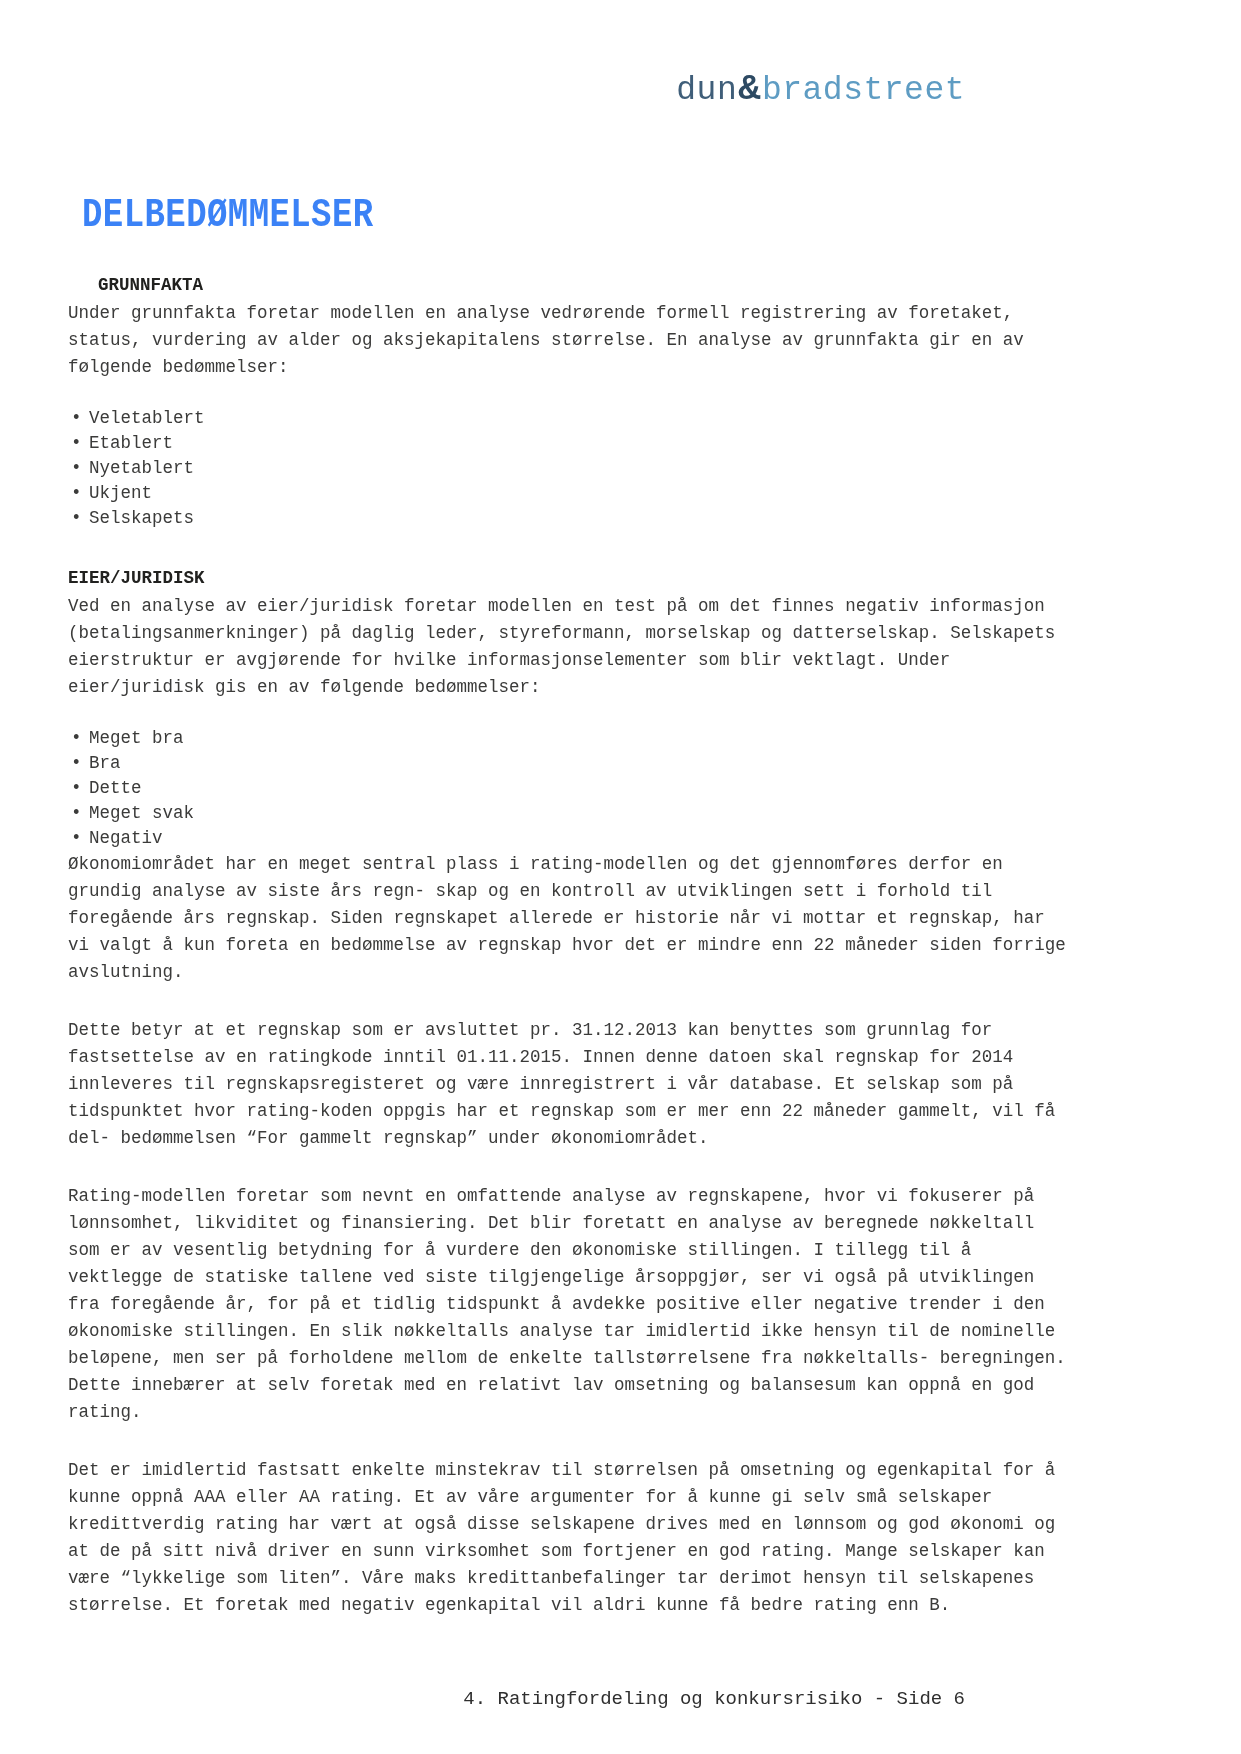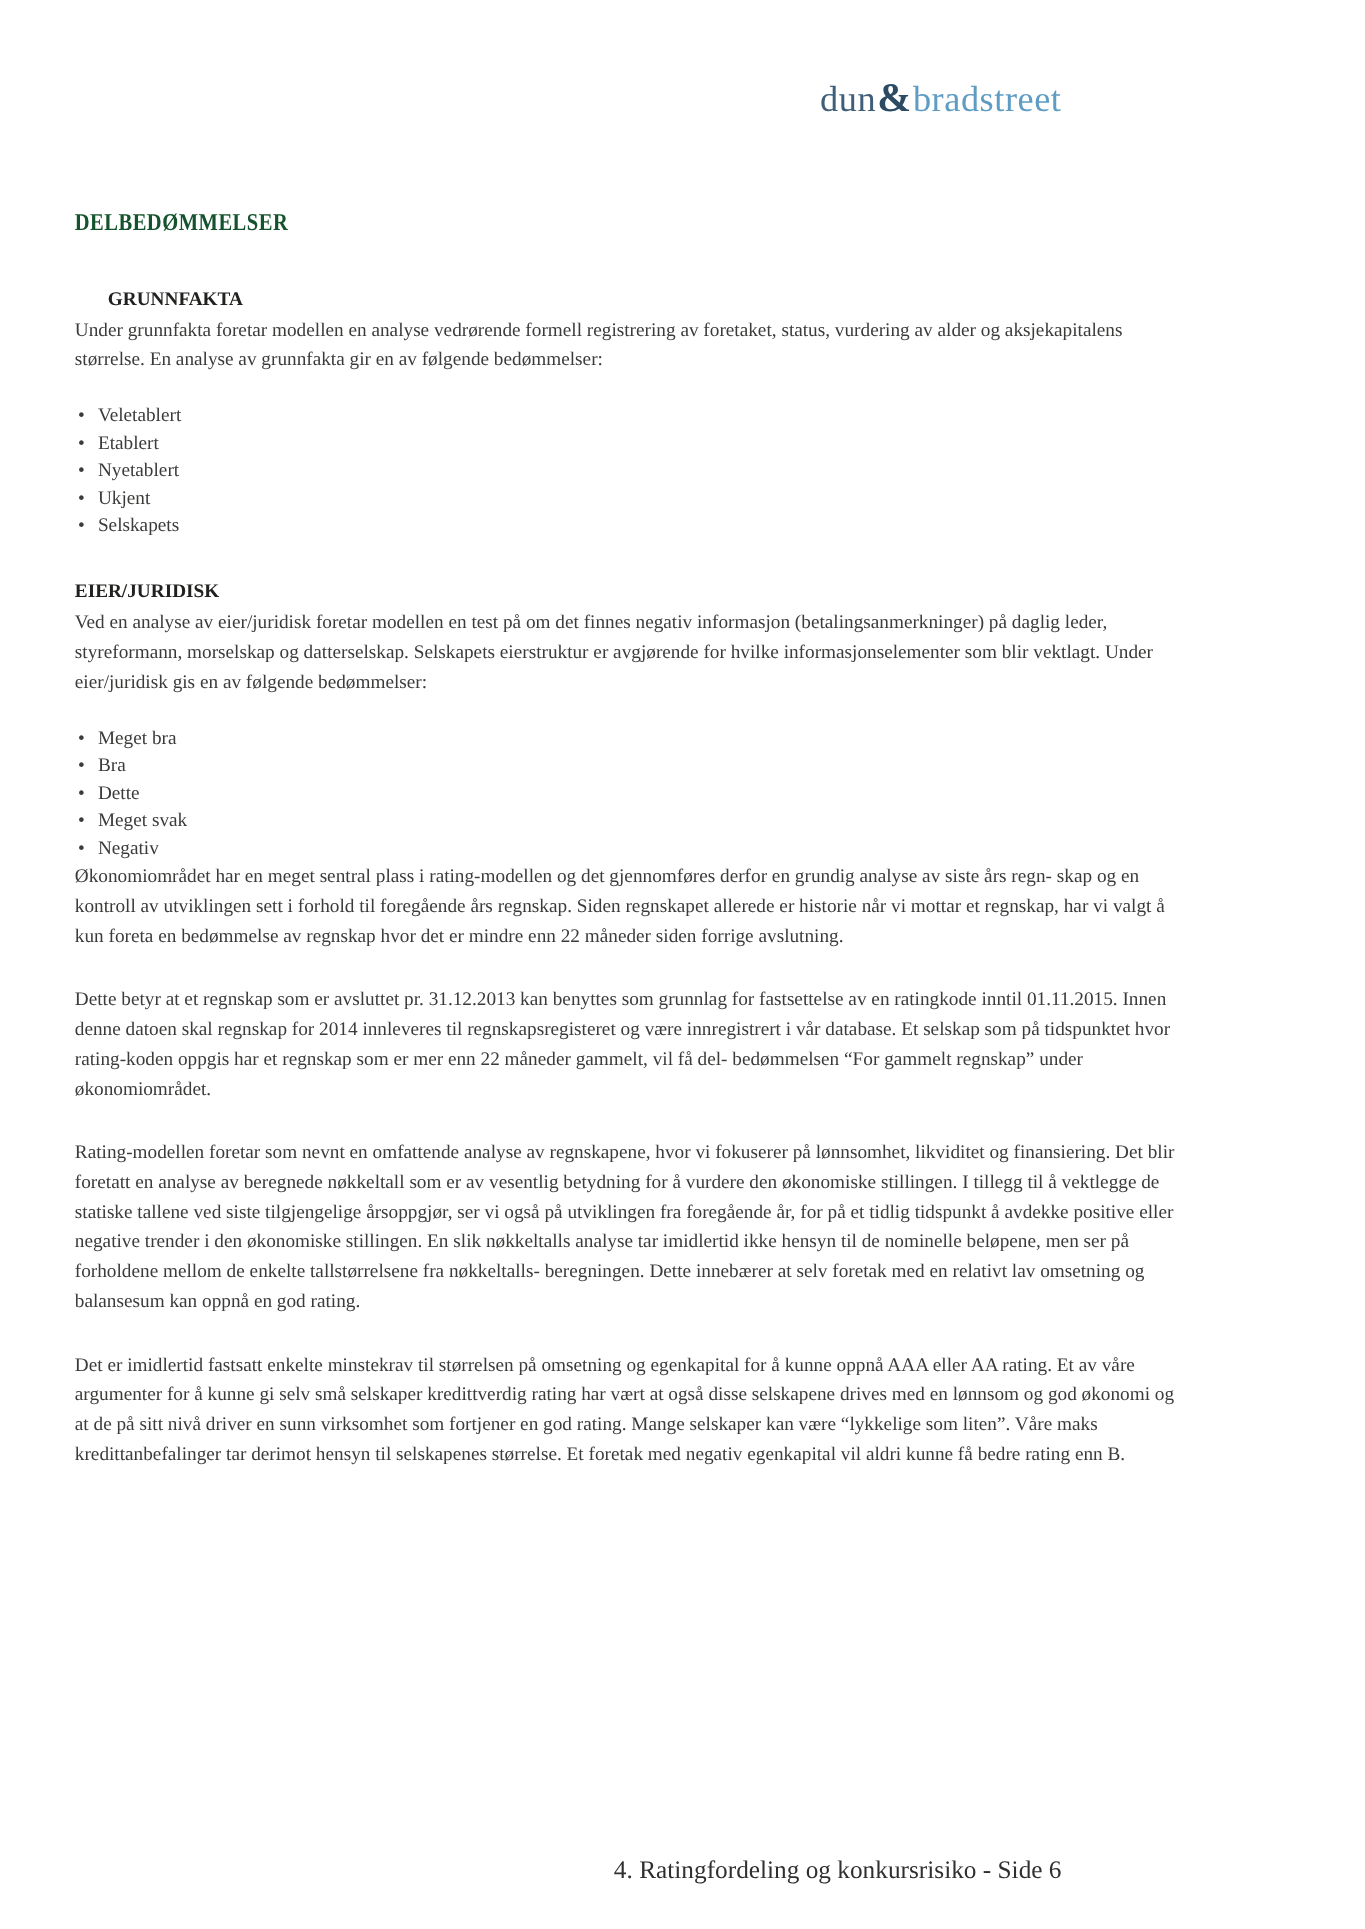--- a/index.html
+++ b/index.html
@@ -1,49 +1,49 @@
 <!DOCTYPE html>
 <html lang="no"><head>
 <meta charset="utf-8">
 <style>
   html,body { margin:0; padding:0; background:#ffffff; }
   .page {
     position:relative; width:1143px; height:1754px; background:#ffffff;
-    font-family:Liberation Serif, serif; overflow:hidden;
+    font-family:Liberation Mono, monospace; overflow:hidden;
   }
 
   
   .logo { position:absolute; top:68px; right:178px; white-space:nowrap;
           font-size:33px; letter-spacing:0.5px; }
   .logo-dun  { color:#3f5e79; }
   .logo-amp  { color:#2d4a63; font-weight:bold; font-size:37px; padding:0 1px; }
   .logo-brad { color:#5e9cc3; }
 
   
   .content { position:absolute; left:68px; top:186px; width:1002px;
              color:#3b3b3a; font-size:17.5px; line-height:27px; }
 
-  h1 { margin:0; font-size:22px; line-height:32px; color:#14532d; }
+  h1 { margin:14px; font-size:40px; line-height:32px; color:#3b82f6; }
   h1 .squeeze { display:inline-block; transform:scaleX(0.85);
                 transform-origin:0 50%; font-weight:bold; letter-spacing:0.5px; }
 
   h2 { font-size:17.5px; line-height:27px; color:#21211f;
        margin:34px 0 1px 0; font-weight:bold; }
   h2.first { margin-top:40px;margin-left:30px; }
 
   p { margin:0; }
   p.note { margin-top:25px; }
   p.para { margin-top:31px; }
 
   ul.bullets { list-style:none; margin:25px 0 0 0; padding:0; }
   ul.bullets li { position:relative; padding-left:21px; line-height:25px; }
   ul.bullets li .dot { position:absolute; left:3px; top:0; }
 
   .footer { position:absolute; top:1686px; right:178px;
-            font-size:23px; line-height:27px; color:#2f2f2f; }
+            font-size:19px; line-height:27px; color:#2f2f2f; }
 </style>
 </head>
 <body>
 
 <div class="page">
 
   <div class="logo">
     <span class="logo-dun">dun</span><span class="logo-amp">&amp;</span><span class="logo-brad">bradstreet</span>
   </div>
 

